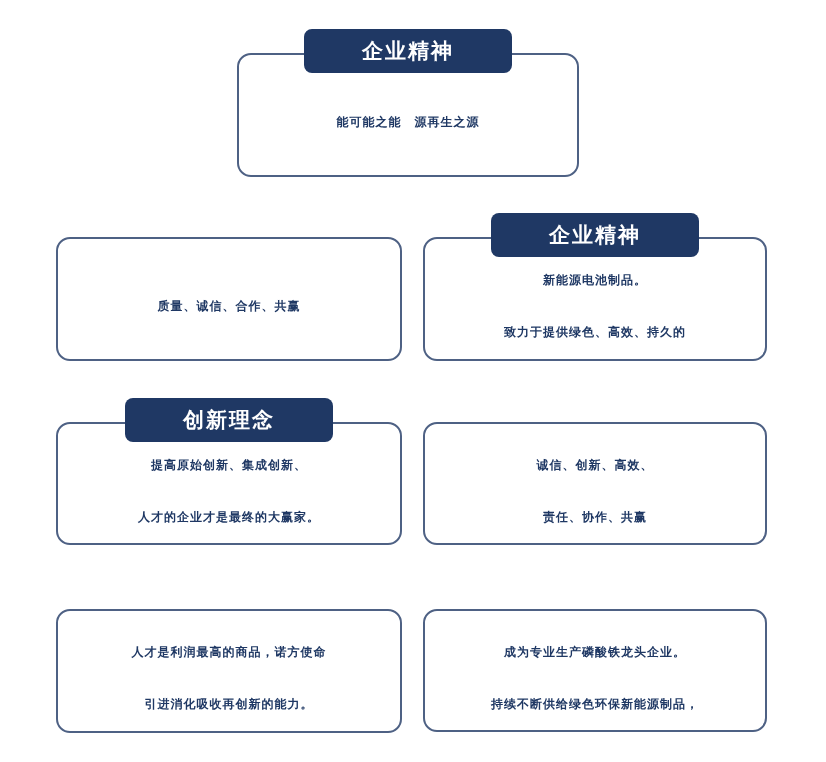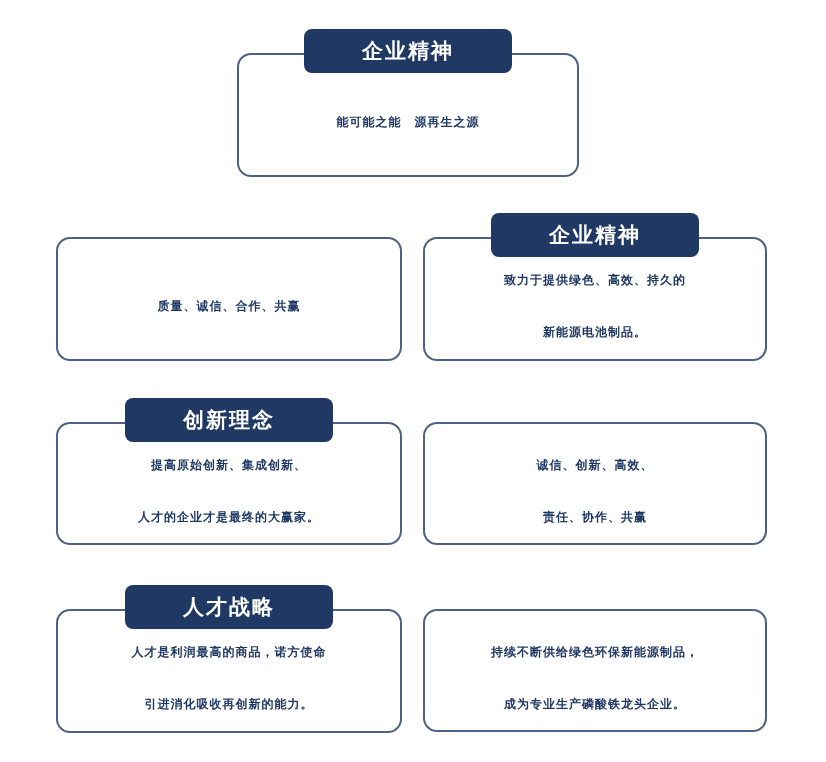--- a/index.html
+++ b/index.html
@@ -87,22 +87,22 @@
     <div class="body">
       <div class="line">质量、诚信、合作、共赢</div>
     </div>
   </div>
 
   <div class="card c3">
     <div class="tab">
       <span class="tab-title">企业精神</span>
     </div>
     <div class="body">
+      <div class="line">新能源电池制品。</div>
       <div class="line">致力于提供绿色、高效、持久的</div>
-      <div class="line">新能源电池制品。</div>
     </div>
   </div>
 
   <div class="card c4">
     <div class="tab">
       <span class="tab-title">创新理念</span>
     </div>
     <div class="body">
       <div class="line">提高原始创新、集成创新、</div>
       <div class="line">人才的企业才是最终的大赢家。</div>
@@ -110,29 +110,26 @@
   </div>
 
   <div class="card c5">
     <div class="body">
       <div class="line">诚信、创新、高效、</div>
       <div class="line">责任、协作、共赢</div>
     </div>
   </div>
 
   <div class="card c6">
-    <div class="tab">
-      <span class="tab-title">人才战略</span>
-    </div>
     <div class="body">
       <div class="line">人才是利润最高的商品，诺方使命</div>
       <div class="line">引进消化吸收再创新的能力。</div>
     </div>
   </div>
 
   <div class="card c7">
     <div class="body">
+      <div class="line">成为专业生产磷酸铁龙头企业。</div>
       <div class="line">持续不断供给绿色环保新能源制品，</div>
-      <div class="line">成为专业生产磷酸铁龙头企业。</div>
     </div>
   </div>
 
 </div>
 
 </body></html>

